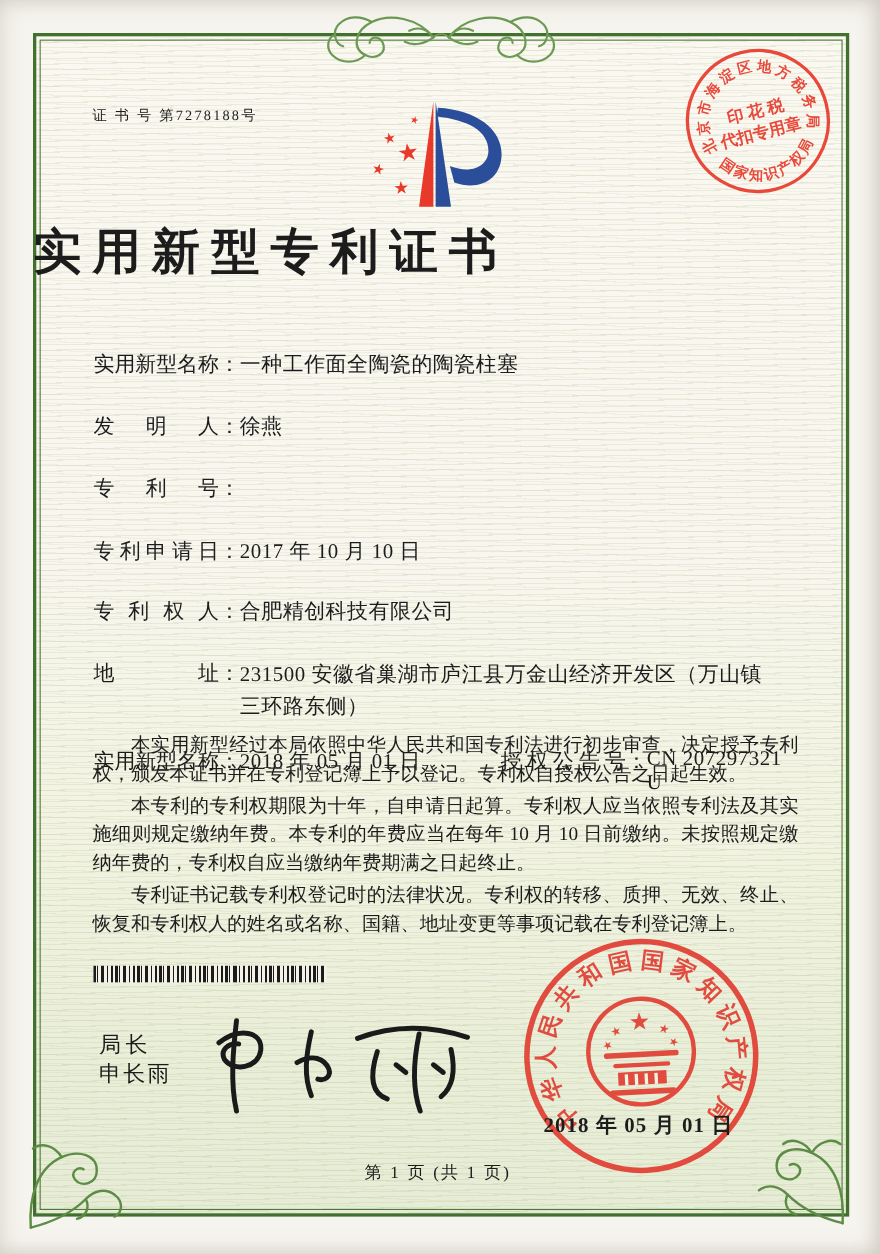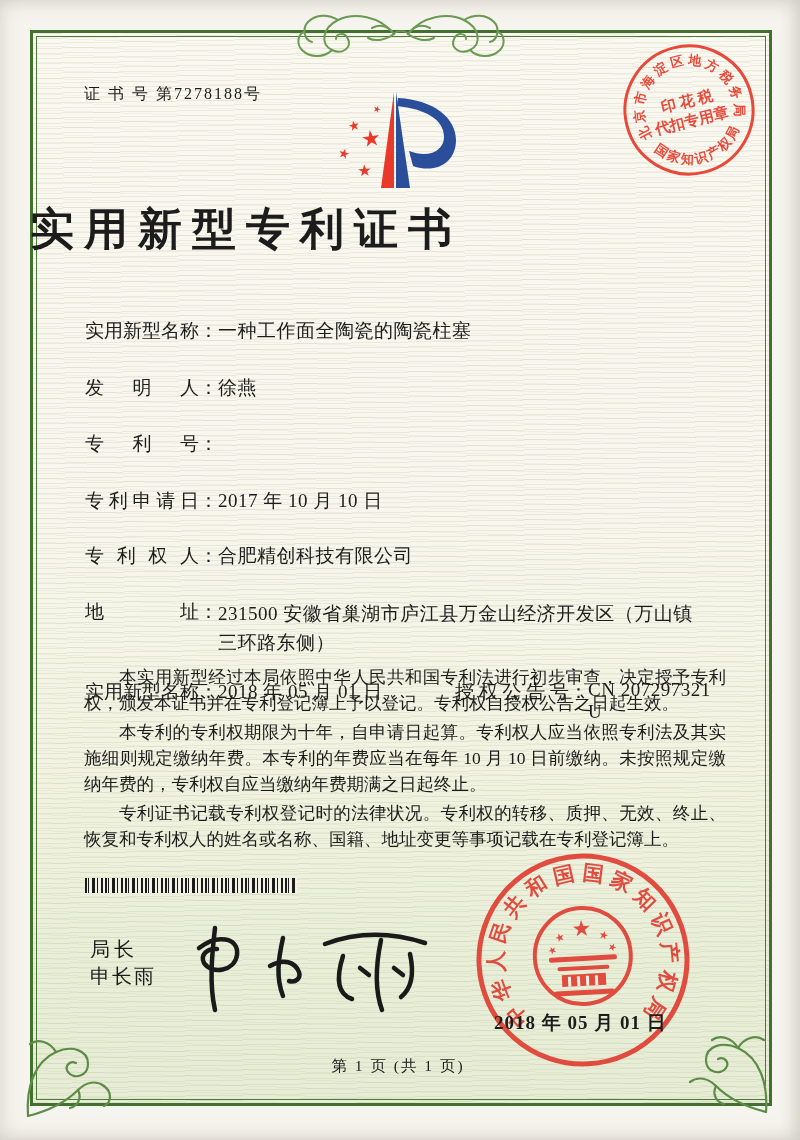--- a/index.html
+++ b/index.html
@@ -20,21 +20,21 @@
     background:linear-gradient(180deg,#faf8f1 0%,#f8f6ee 45%,#f2f3e2 68%,#e9eed8 88%,#e7ecd6 100%);
   }
   .frame::before{content:"";position:absolute;inset:0;
     background:
       repeating-linear-gradient(179deg, rgba(150,170,110,.16) 0 1px, rgba(0,0,0,0) 1px 5px),
       repeating-linear-gradient(2deg, rgba(150,170,110,.10) 0 1px, rgba(0,0,0,0) 1px 8px);
   }
   .frame::after{content:"";position:absolute;inset:3px;border:1px solid #4a7a36;pointer-events:none;}
   .content{position:absolute;inset:0;z-index:5;color:#1c1c1c;}
 
-  .cert-no{position:absolute;left:84px;top:84px;font-size:16px;letter-spacing:2px;}
+  .cert-no{position:absolute;left:84px;top:96px;font-size:13px;letter-spacing:2px;}
 
   .tax-stamp{position:absolute;left:613px;top:34px;width:152px;height:152px;
     transform:rotate(-14deg);mix-blend-mode:multiply;opacity:.92;}
   .logo{position:absolute;left:330px;top:88px;width:152px;height:128px;}
   .title{position:absolute;left:30px;top:200px;width:736px;
     font-size:44px;font-weight:bold;letter-spacing:10px;}
 
   .fields{position:absolute;left:85px;top:318px;width:640px;font-size:19px;}
   .frow{display:flex;align-items:flex-start;margin-bottom:0;}
   .lbl{display:inline-block;width:114px;text-align:justify;text-align-last:justify;flex:0 0 114px;}

